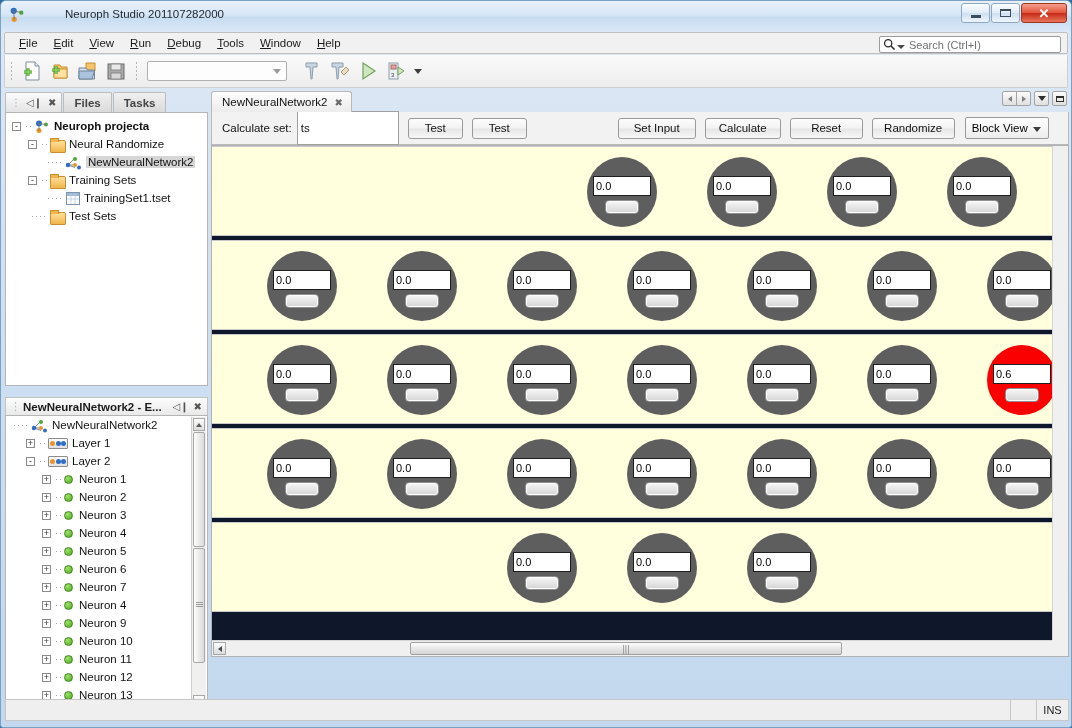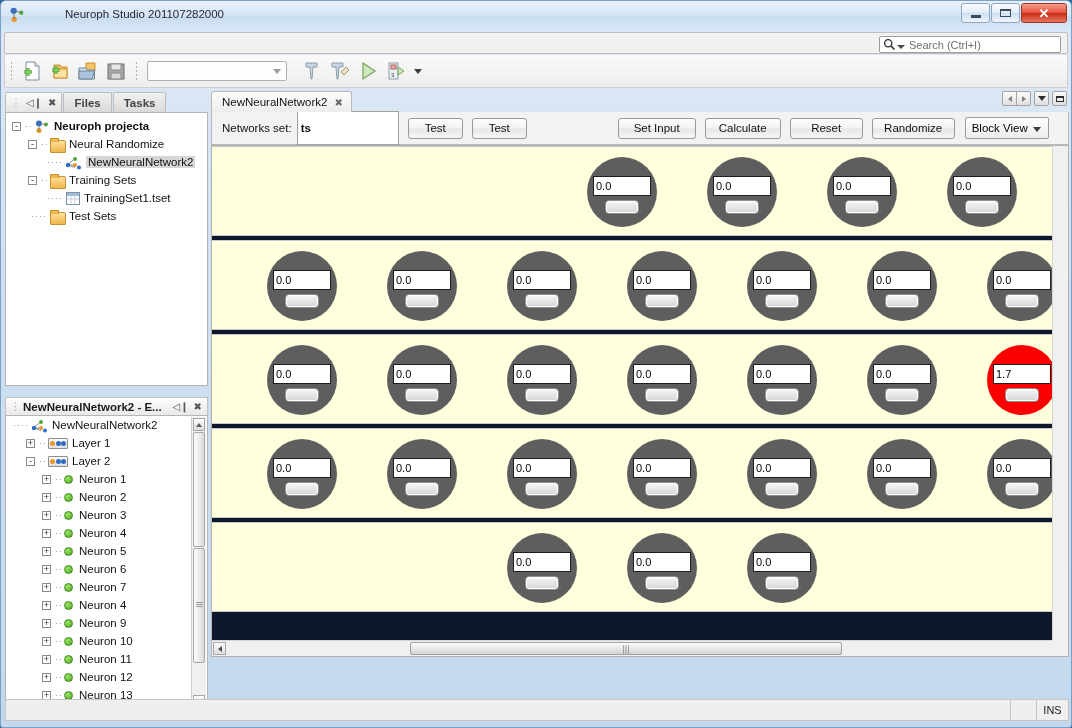--- a/index.html
+++ b/index.html
@@ -136,21 +136,21 @@
   .ectlgrp { display:flex; }
   .ectlgrp .ectlbtn { border-radius:0; margin-left:-1px;}
   .ectlgrp .ectlbtn:first-child { border-radius:2px 0 0 2px; margin-left:0;}
   .ectlgrp .ectlbtn:last-child { border-radius:0 2px 2px 0;}
   .etoolbar {
     height: 33px; background:#f2f2f2; border:1px solid #b9b9b9; border-top:none;
     display:flex; align-items:center; padding-left: 10px; gap: 0;
   }
   .tslabel { font-size: 11.5px; color:#111; margin-right:5px;}
   .tsinput { width: 102px; height: 20px; background:#fff; border:1px solid #a0a0a0;
-     font-size:11.5px; color:#111; padding: 16px 3px; display:flex; align-items:center;font-weight:bold;}
+     font-size:11.5px; color:#111; padding: 16px 3px; display:flex; align-items:center;}
   .ebtn {
     height: 21px; padding: 0 10px; margin-left: 9px;
     border: 1px solid #9a9a9a; border-radius: 3px;
     background: linear-gradient(180deg,#fdfdfd 0%,#f3f3f3 47%,#e6e6e6 53%,#f7f7f7 100%);
     font-size: 11.5px; color: #131313; display:flex;align-items:center;justify-content:center;
   }
   .ecombo {
     height: 22px; width: 84px; margin-left: 10px;
     border: 1px solid #9a9a9a; border-radius: 2px;
     background: linear-gradient(180deg,#fdfdfd,#ededed);
@@ -223,20 +223,30 @@
           <div class="sqico"></div>
         </div>
       <div class="wbtn close">
           <span>✕</span>
         </div>
     </div>
   </div>
 
   <div class="menubar">
     <div style="width:6px"></div>
+    <div id="menu-items" style="display:flex">
+        <div class="menu-item"><u>F</u>ile</div>
+        <div class="menu-item"><u>E</u>dit</div>
+        <div class="menu-item"><u>V</u>iew</div>
+        <div class="menu-item"><u>R</u>un</div>
+        <div class="menu-item"><u>D</u>ebug</div>
+        <div class="menu-item"><u>T</u>ools</div>
+        <div class="menu-item"><u>W</u>indow</div>
+        <div class="menu-item"><u>H</u>elp</div>
+      </div>
     <div class="searchbox">
       <svg width="13" height="13" viewBox="0 0 14 14">
         <circle cx="5.6" cy="5.6" r="3.9" fill="none" stroke="#2b2b2b" stroke-width="1.4"></circle>
         <line x1="8.6" y1="8.6" x2="12.4" y2="12.4" stroke="#2b2b2b" stroke-width="1.7"></line>
       </svg>
       <span style="margin-left:1px;border-left:4px solid transparent;border-right:4px solid transparent;border-top:4px solid #4a4a4a;display:inline-block;margin-top:5px"></span>
       <span class="sph">Search (Ctrl+I)</span>
     </div>
   </div>
 
@@ -529,21 +539,21 @@
         <div class="ectlbtn">
           <span style="border-left:4px solid transparent;border-right:4px solid transparent;border-top:5px solid #2e2e2e;display:inline-block"></span>
         </div>
         <div class="ectlbtn">
           <span style="width:8px;height:6px;border:1px solid #2e2e2e;border-top-width:2px;display:inline-block"></span>
         </div>
       </div>
     </div>
 
     <div class="etoolbar">
-      <span class="tslabel">Networks set:</span>
+      <span class="tslabel">Calculate set:</span>
       <div class="tsinput">
         <span>ts</span>
       </div>
       <div class="ebtn" style="width:55px">
           <span>Test</span>
         </div>
       <div class="ebtn" style="width:55px">
           <span>Test</span>
         </div>
       <div style="width:82px"></div>
@@ -634,21 +644,21 @@
             </div>
             <div class="neuron" style="left: 535px; top: 10px; background: rgb(94, 94, 94);">
               <div class="nval">0.0</div>
               <div class="nbtn"></div>
             </div>
             <div class="neuron" style="left: 655px; top: 10px; background: rgb(94, 94, 94);">
               <div class="nval">0.0</div>
               <div class="nbtn"></div>
             </div>
             <div class="neuron active" style="left: 775px; top: 10px; background: rgb(250, 0, 0);">
-              <div class="nval">1.7</div>
+              <div class="nval">0.6</div>
               <div class="nbtn"></div>
             </div>
           </div>
           <div class="layerband" style="height: 90px; background: rgb(255, 255, 221);">
             <div class="neuron" style="left: 55px; top: 10px; background: rgb(94, 94, 94);">
               <div class="nval">0.0</div>
               <div class="nbtn"></div>
             </div>
             <div class="neuron" style="left: 175px; top: 10px; background: rgb(94, 94, 94);">
               <div class="nval">0.0</div>

